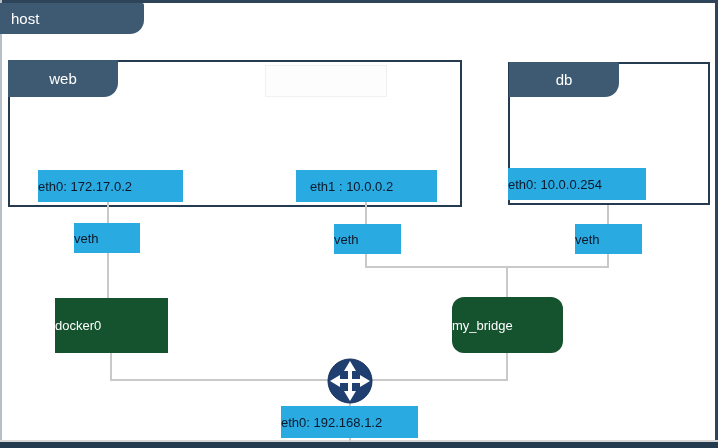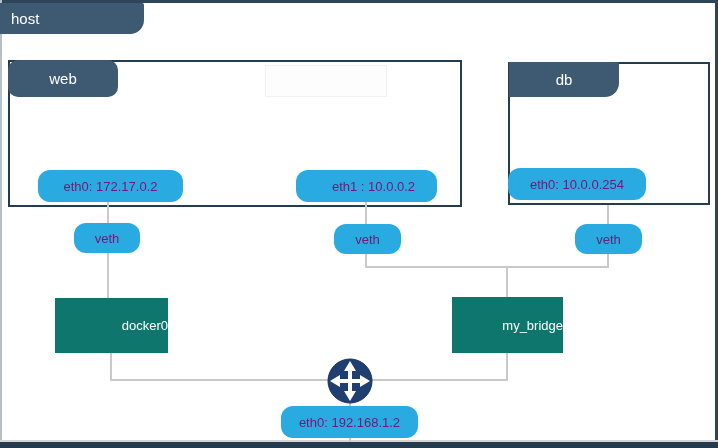--- a/index.html
+++ b/index.html
@@ -14,40 +14,40 @@
   .bottom-bar{position:absolute;left:0;top:440px;width:718px;height:8px;background:#243B4F;border-top:2px solid #D5D5D5;box-sizing:border-box;}
   .tab{
     position:absolute;background:#3E5A73;color:#fff;
     border-bottom-right-radius:14px;border-top-right-radius:2px;
     display:flex;align-items:center;font-size:15px;
   }
   .host-tab{left:0;top:3px;width:133px;height:31px;padding-left:11px;}
   .cbox{position:absolute;background:#ffffff;border:2px solid #243B50;box-sizing:border-box;}
   .web-box{left:8px;top:60px;width:454px;height:147px;}
   .db-box{left:508px;top:62px;width:202px;height:143px;}
-  .web-tab{left:8px;top:60px;width:110px;height:37px;justify-content:center;border-radius:10px;}
+  .web-tab{left:8px;top:60px;width:110px;height:37px;justify-content:center;}
   .db-tab{left:509px;top:62px;width:110px;height:35px;justify-content:center;}
   .blank-box{position:absolute;left:265px;top:65px;width:122px;height:32px;background:#FDFDFD;border:1px solid #F1F1F1;box-sizing:border-box;}
   .line{position:absolute;background:#C9C9C9;}
   .blue{
-    position:absolute;background:#29ABE2;color:#701a75;font-size:13px;
-    display:flex;align-items:center;justify-content:center;box-sizing:border-box;border-radius:12px;
+    position:absolute;background:#29ABE2;color:#0f172a;font-size:13px;
+    display:flex;align-items:center;box-sizing:border-box;
   }
   .navy{
-    position:absolute;background:#0f766e;color:#fff;font-size:13px;
-    display:flex;align-items:center;justify-content:flex-end;box-sizing:border-box;
+    position:absolute;background:#14532d;color:#fff;font-size:13px;
+    display:flex;align-items:center;justify-content:flex-start;box-sizing:border-box;
   }
   .if-eth0-web{left:38px;top:170px;width:145px;height:32px;}
   .if-eth1-web{left:296px;top:170px;width:141px;height:32px;padding-left:14px;}
   .if-eth0-db{left:508px;top:168px;width:138px;height:32px;}
   .veth-left{left:74px;top:223px;width:66px;height:30px;}
   .veth-mid{left:334px;top:224px;width:67px;height:30px;}
   .veth-right{left:575px;top:224px;width:67px;height:30px;}
   .docker0{left:55px;top:298px;width:113px;height:55px;}
-  .my-bridge{left:452px;top:297px;width:111px;height:56px;}
+  .my-bridge{left:452px;top:297px;width:111px;height:56px;border-radius:12px;}
   .if-eth0-host{left:281px;top:406px;width:137px;height:32px;}
   .router{position:absolute;left:327px;top:358px;width:46px;height:46px;}
 </style>
 </head>
 <body>
 
 <div class="stage">
 
   <div class="edge-top"></div>
   <div class="edge-right"></div>

